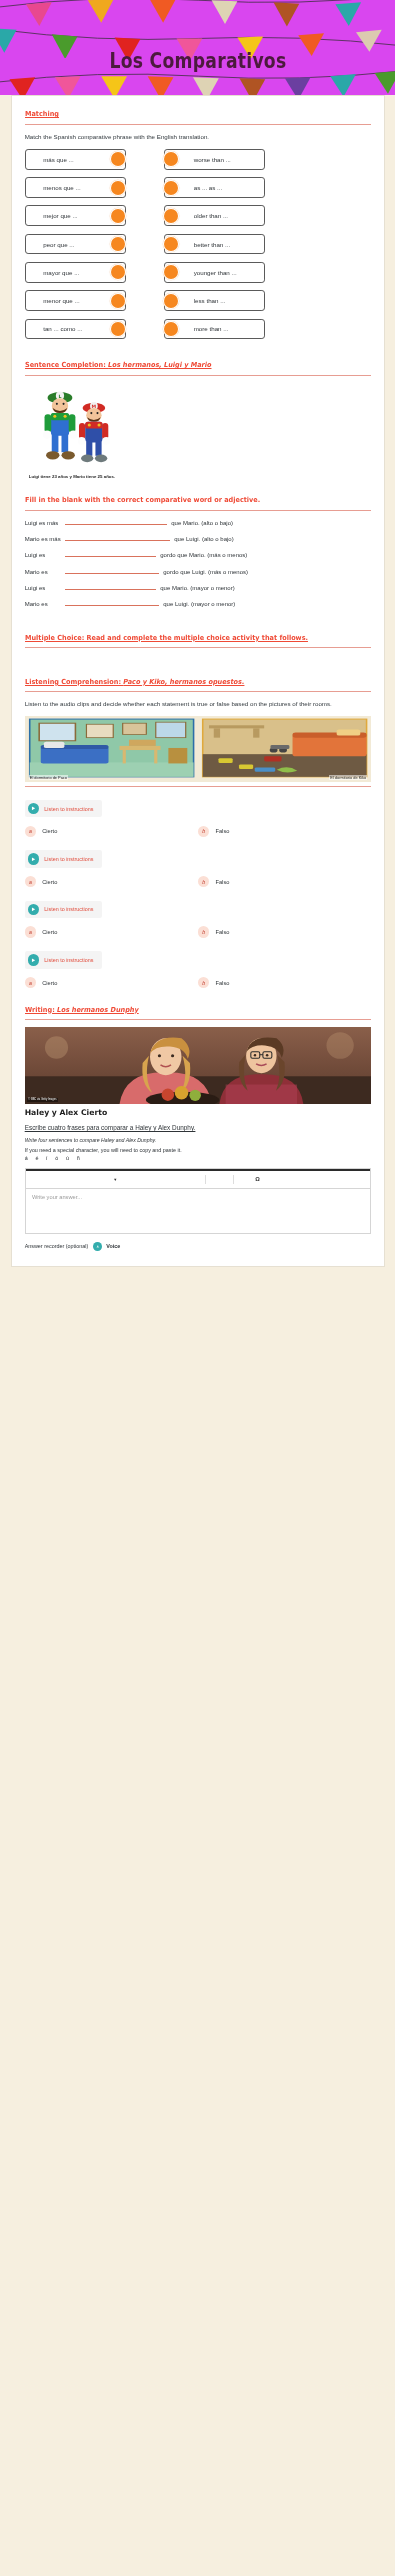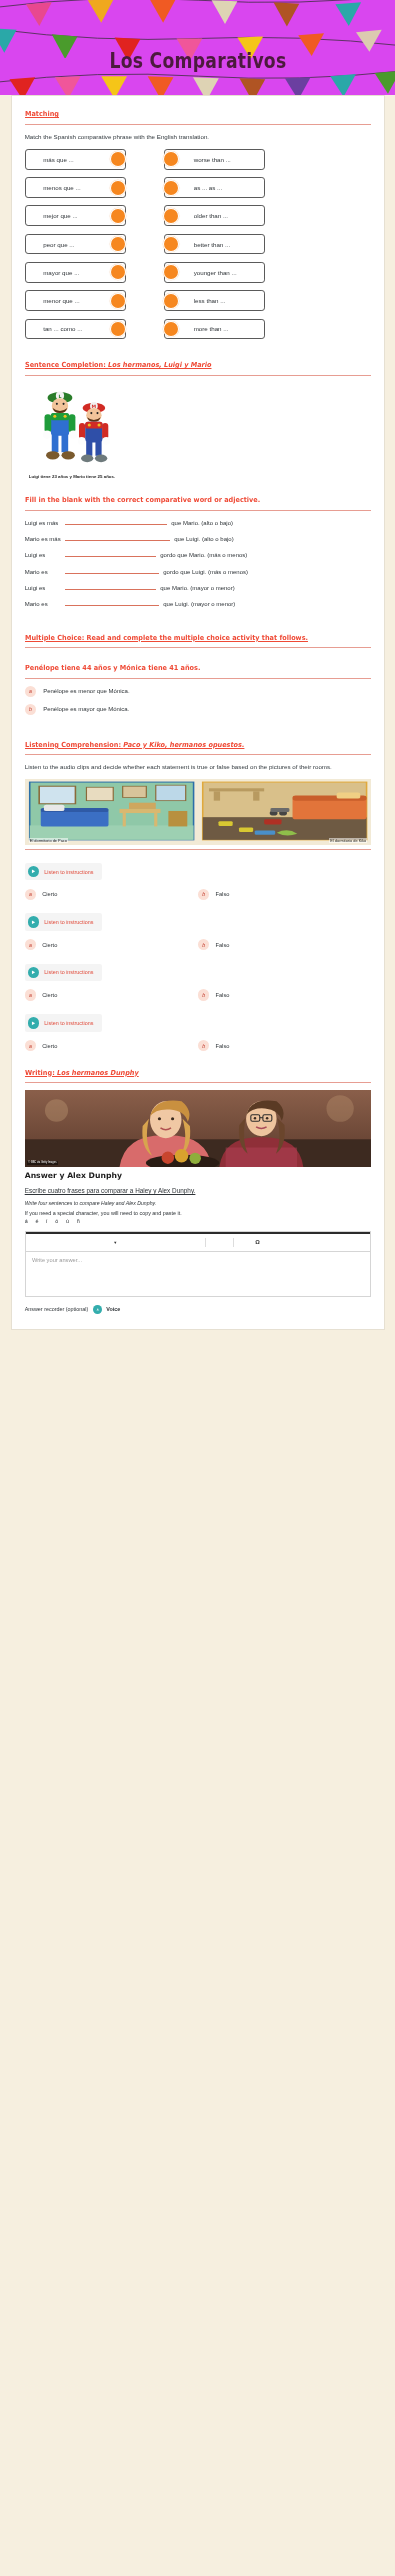--- a/index.html
+++ b/index.html
@@ -449,32 +449,20 @@
       </div>
     </div>
 
     <div class="spacer-lg"></div>
 
     <div class="sec-head">Multiple Choice: Read and complete the multiple choice activity that follows.</div>
     <div class="rule"></div>
 
     <div class="spacer-sm"></div>
 
-    <div class="mc-block">
-      <div class="sec-head nounder">Penélope tiene 44 años y Mónica tiene 41 años.</div>
-      <div class="rule"></div>
-      <div class="mc-opt">
-        <span class="bubble">a</span>
-        <span class="mc-text">Penélope es menor que Mónica.</span>
-      </div>
-      <div class="mc-opt">
-        <span class="bubble">b</span>
-        <span class="mc-text">Penélope es mayor que Mónica.</span>
-      </div>
-    </div>
 
 
 
     <div class="spacer-md"></div>
 
     <div class="sec-head">
       <span>Listening Comprehension: </span><span class="it">Paco y Kiko, hermanos opuestos.</span>
     </div>
     <div class="rule"></div>
     <div class="instr">Listen to the audio clips and decide whether each statement is true or false based on the pictures of their rooms.</div>
@@ -659,21 +647,21 @@
         <g>
           <ellipse cx="300" cy="142" rx="70" ry="16" fill="#2a1c14"></ellipse>
           <circle cx="272" cy="132" r="12" fill="#c8452e"></circle>
           <circle cx="298" cy="128" r="13" fill="#d8a22e"></circle>
           <circle cx="324" cy="133" r="11" fill="#8fae3c"></circle>
         </g>
       </svg>
       <div class="photo-credit">© BBC via Getty Images</div>
     </div>
 
-    <div class="photo-title">Answer y Alex Dunphy</div>
+    <div class="photo-title">Haley y Alex Cierto</div>
 
     <div class="w-prompt">Escribe cuatro frases para comparar a Haley y Alex Dunphy.</div>
     <div class="w-sub">Write four sentences to compare Haley and Alex Dunphy.</div>
     <div class="w-note">If you need a special character, you will need to copy and paste it.</div>
     <div class="w-chars">á é í ó ú ñ</div>
 
     <div class="editor">
       <div class="editor-top"></div>
       <div class="toolbar">
         <div class="tb-cell tb-a">

